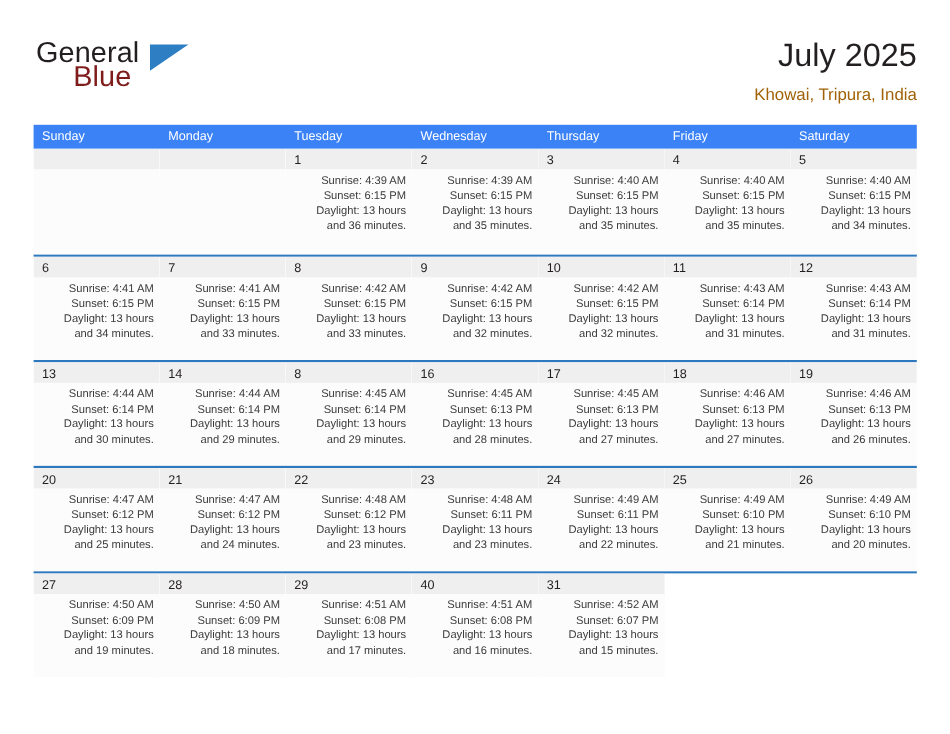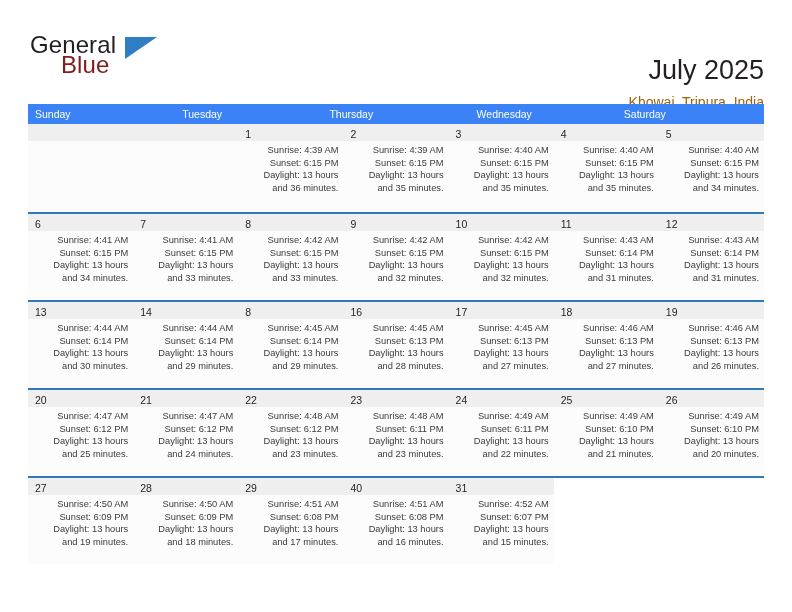--- a/index.html
+++ b/index.html
@@ -63,21 +63,20 @@
     height: 0;
     border-left: 32px solid #2e7ec4;
     border-bottom: 22px solid transparent;
   }
 
   .title-block {
     position: absolute;
     right: 0;
     top: 0;
     text-align: right;
-    margin-top: 24px;
   }
   .cal-title {
     font-size: 27px;
     line-height: 32px;
     color: #231f20;
     font-weight: normal;
     margin: 0;
     white-space: nowrap;
   }
   .cal-subtitle {
@@ -169,23 +168,25 @@
     <div class="title-block">
       <h1 class="cal-title">July 2025</h1>
       <div class="cal-subtitle">Khowai, Tripura, India</div>
     </div>
 
   </div>
 
   <div class="calendar">
     <div class="weekdays">
         <div class="weekday">Sunday</div>
+        <div class="weekday">Monday</div>
         <div class="weekday">Tuesday</div>
+        <div class="weekday">Wednesday</div>
         <div class="weekday">Thursday</div>
-        <div class="weekday">Wednesday</div>
+        <div class="weekday">Friday</div>
         <div class="weekday">Saturday</div>
       </div>
     <div id="weeks-container">
         <div class="week">
           <div class="day empty">
             <div class="day-num-band"><span class="day-num"></span></div>
           </div>
           <div class="day empty">
             <div class="day-num-band"><span class="day-num"></span></div>
           </div>

